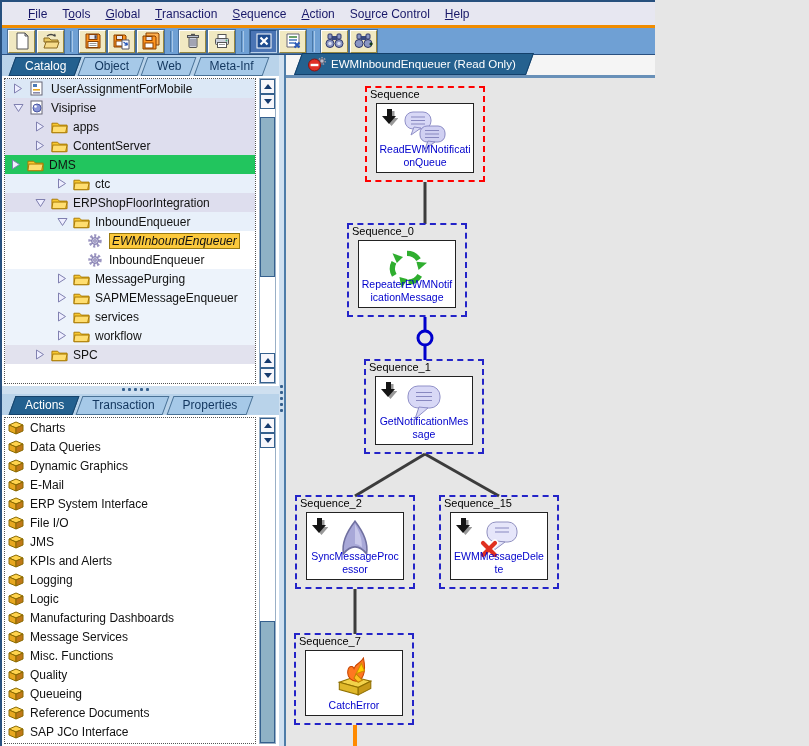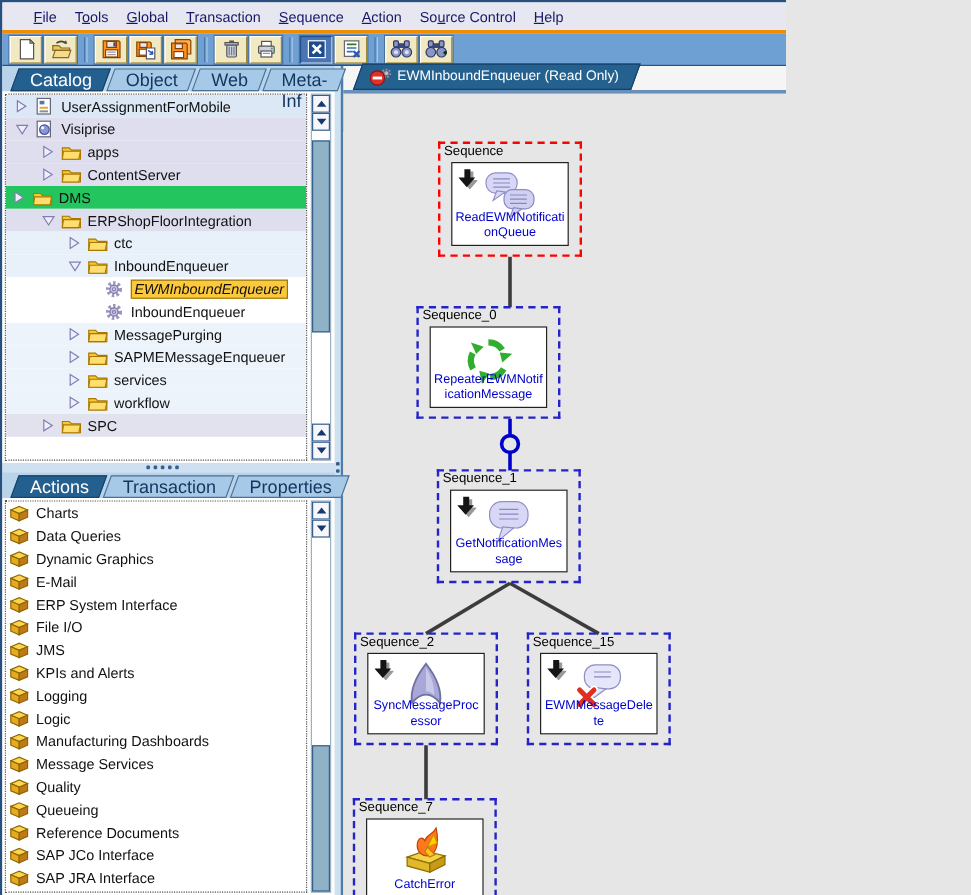--- a/index.html
+++ b/index.html
@@ -27,27 +27,27 @@
     border-left:1px solid #4a78a8; border-right:1px solid #a8c8e8; }
 
   
   .main { position:absolute; left:0; top:53px; right:0; bottom:0; display:flex; }
   .left { width:277px; display:flex; flex-direction:column; background:#b9d3ea; }
   .v-splitter { width:7px; background:#cfe0f0; border-right:2px solid #4d7ca8;
     position:relative; }
   .v-splitter .dots { position:absolute; left:1px; top:330px; display:flex;
     flex-direction:column; gap:3px; }
   .dot { width:3px; height:3px; background:#35608e; border-radius:1px; }
-  .right { flex:1; display:flex; flex-direction:column;gap:32px; }
+  .right { flex:1; display:flex; flex-direction:column; }
 
   
   .tabstrip { height:21px; display:flex; align-items:flex-end; padding-left:10px;
     background:#b9d3ea; position:relative; }
   .tab { position:relative; height:19px; padding:2px 12px 2px 13px; margin-right:3px;
-    font-size:15px; color:#12365e; cursor:default; z-index:1; }
+    font-size:12px; color:#12365e; cursor:default; z-index:1; }
   .tab::before { content:""; position:absolute; inset:0; background:#a6c9e8;
     border:1px solid #4a7296; transform:skewX(-20deg); z-index:-1; }
   .tab.active { color:#ffffff; }
   .tab.active::before { background:#23608f; border-color:#16436b; }
 
   
   .tree-panel { position:relative; height:310px; background:#ffffff; }
   .listbox { position:absolute; left:2px; top:2px; bottom:2px; right:23px;
     border:1px dotted #555; overflow:hidden; background:#fff; }
   .trow { height:19px; display:flex; align-items:center; white-space:nowrap; cursor:default; }
@@ -299,48 +299,48 @@
               </span>
             <span class="ticon">
                 <svg width="17" height="14" viewBox="0 0 18 14">
                   <path d="M1,3 h6 l2,2 h8 v8 h-16 z" fill="#f8c830" stroke="#a87800"></path>
                   <path d="M2,6 h15 l-1.5,7 h-14.5 z" fill="#ffde70" stroke="#a87800"></path>
                 </svg>
               </span>
             <span class="tlabel">DMS</span>
           </div>
 
+          <div class="trow" style="background:#e8f0fa;padding-left:46px">
+            <span class="twisty">
+                <svg width="10" height="11" viewBox="0 0 10 11">
+                  <polygon points="1.5,1 8.5,5.5 1.5,10" fill="#eef" stroke="#8080b0"></polygon>
+                </svg>
+              </span>
+            <span class="ticon">
+                <svg width="17" height="14" viewBox="0 0 18 14">
+                  <path d="M1,3 h6 l2,2 h8 v8 h-16 z" fill="#f8c830" stroke="#a87800"></path>
+                  <path d="M2,6 h15 l-1.5,7 h-14.5 z" fill="#ffde70" stroke="#a87800"></path>
+                </svg>
+              </span>
+            <span class="tlabel">ctc</span>
+          </div>
+
           <div class="trow" style="background:#dedeee;padding-left:24px">
             <span class="twisty">
                 <svg width="11" height="10" viewBox="0 0 11 10">
                   <polygon points="1,1.5 10,1.5 5.5,8.5" fill="#eef" stroke="#8080b0"></polygon>
                 </svg>
               </span>
             <span class="ticon">
                 <svg width="17" height="14" viewBox="0 0 18 14">
                   <path d="M1,3 h6 l2,2 h8 v8 h-16 z" fill="#f8c830" stroke="#a87800"></path>
                   <path d="M2,6 h15 l-1.5,7 h-14.5 z" fill="#ffde70" stroke="#a87800"></path>
                 </svg>
               </span>
             <span class="tlabel">ERPShopFloorIntegration</span>
-          </div>
-
-          <div class="trow" style="background:#e8f0fa;padding-left:46px">
-            <span class="twisty">
-                <svg width="10" height="11" viewBox="0 0 10 11">
-                  <polygon points="1.5,1 8.5,5.5 1.5,10" fill="#eef" stroke="#8080b0"></polygon>
-                </svg>
-              </span>
-            <span class="ticon">
-                <svg width="17" height="14" viewBox="0 0 18 14">
-                  <path d="M1,3 h6 l2,2 h8 v8 h-16 z" fill="#f8c830" stroke="#a87800"></path>
-                  <path d="M2,6 h15 l-1.5,7 h-14.5 z" fill="#ffde70" stroke="#a87800"></path>
-                </svg>
-              </span>
-            <span class="tlabel">ctc</span>
           </div>
 
 
           <div class="trow" style="background:#e8f0fa;padding-left:46px">
             <span class="twisty">
                 <svg width="11" height="10" viewBox="0 0 11 10">
                   <polygon points="1,1.5 10,1.5 5.5,8.5" fill="#eef" stroke="#8080b0"></polygon>
                 </svg>
               </span>
             <span class="ticon">
@@ -598,20 +598,30 @@
             </div>
           <div class="arow">
               <span class="ticon">
                 <svg width="16" height="14" viewBox="0 0 16 14">
                   <polygon points="1,4 8,1 15,4 8,7" fill="#ffd34d" stroke="#8a6a00"></polygon>
                   <polygon points="1,4 8,7 8,13 1,10" fill="#e8a820" stroke="#8a6a00"></polygon>
                   <polygon points="8,7 15,4 15,10 8,13" fill="#c07818" stroke="#8a6a00"></polygon>
                 </svg>
               </span>
               <span class="tlabel">Message Services</span>
+            </div>
+          <div class="arow">
+              <span class="ticon">
+                <svg width="16" height="14" viewBox="0 0 16 14">
+                  <polygon points="1,4 8,1 15,4 8,7" fill="#ffd34d" stroke="#8a6a00"></polygon>
+                  <polygon points="1,4 8,7 8,13 1,10" fill="#e8a820" stroke="#8a6a00"></polygon>
+                  <polygon points="8,7 15,4 15,10 8,13" fill="#c07818" stroke="#8a6a00"></polygon>
+                </svg>
+              </span>
+              <span class="tlabel">Misc. Functions</span>
             </div>
           <div class="arow">
               <span class="ticon">
                 <svg width="16" height="14" viewBox="0 0 16 14">
                   <polygon points="1,4 8,1 15,4 8,7" fill="#ffd34d" stroke="#8a6a00"></polygon>
                   <polygon points="1,4 8,7 8,13 1,10" fill="#e8a820" stroke="#8a6a00"></polygon>
                   <polygon points="8,7 15,4 15,10 8,13" fill="#c07818" stroke="#8a6a00"></polygon>
                 </svg>
               </span>
               <span class="tlabel">Quality</span>

